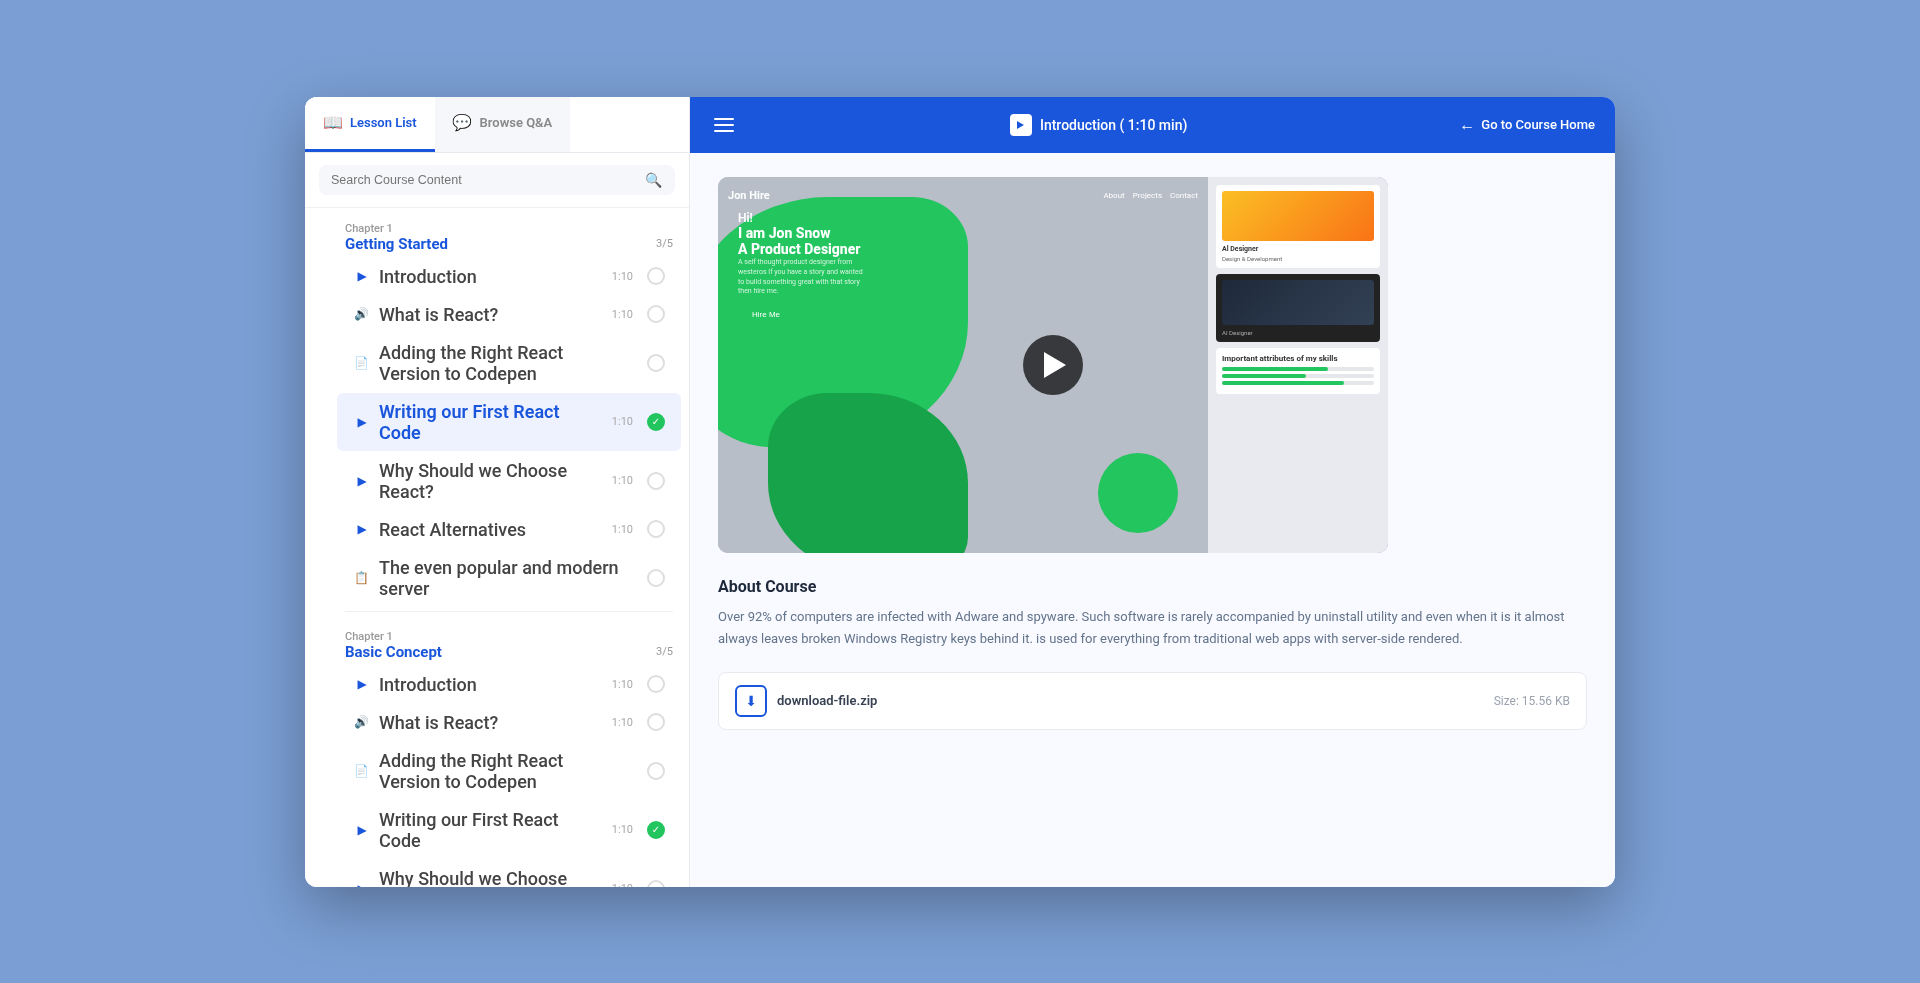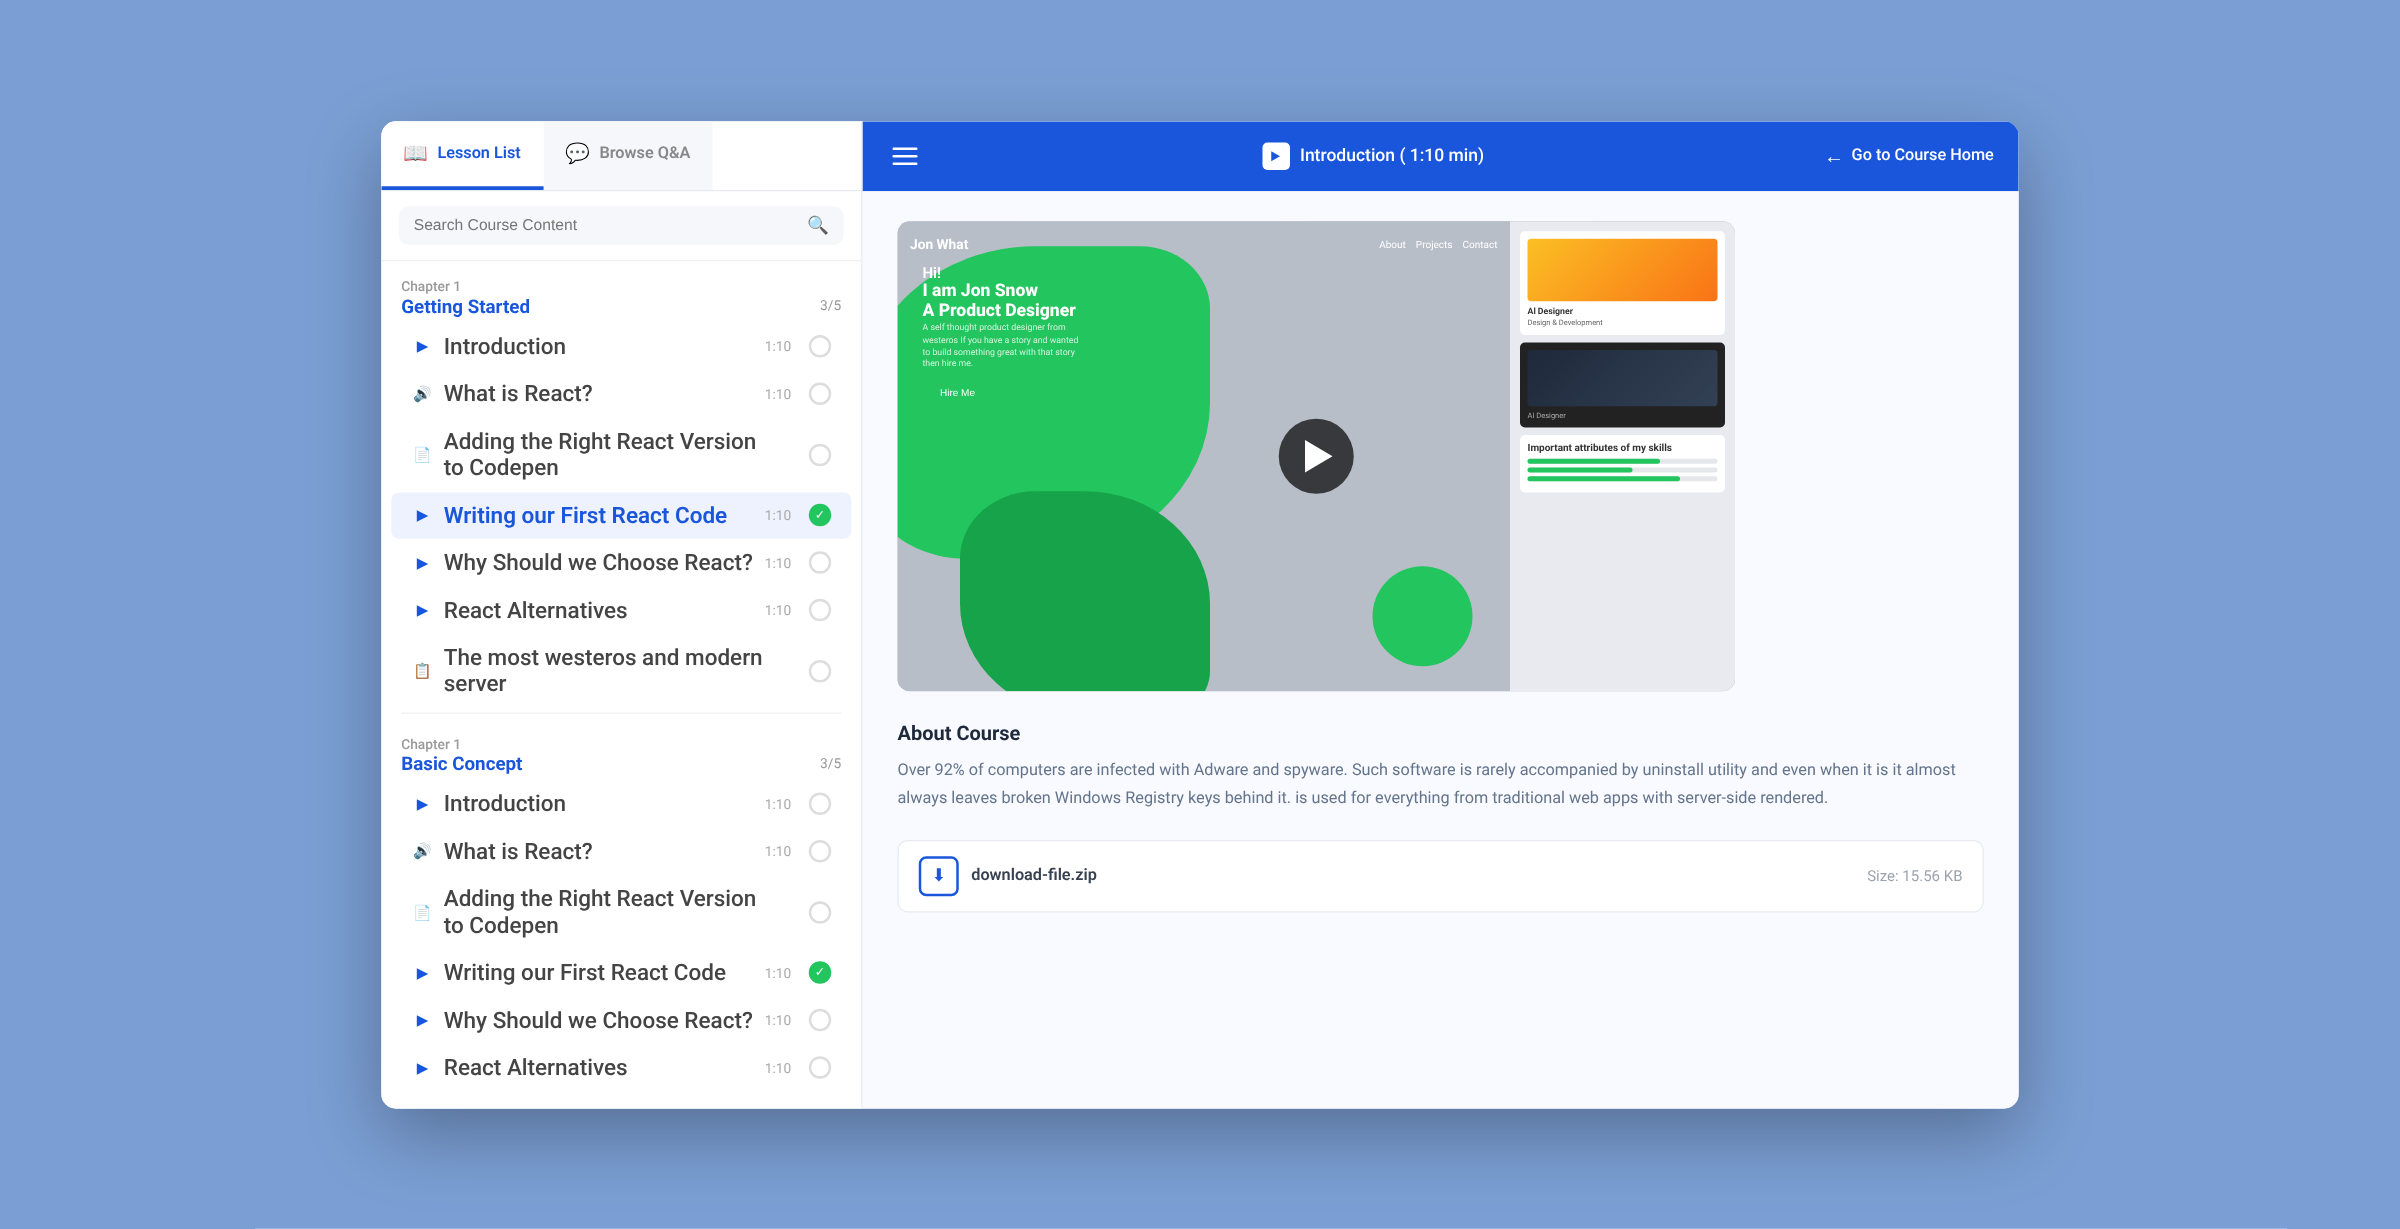--- a/index.html
+++ b/index.html
@@ -84,20 +84,21 @@
       flex: 1;
     }
     .search-icon-svg {
       color: #aaa;
       font-size: 14px;
     }
 
     .sidebar-content {
       overflow-y: auto;
       flex: 1;
+      margin-left: 24px;
     }
     .sidebar-content::-webkit-scrollbar { width: 4px; }
     .sidebar-content::-webkit-scrollbar-thumb { background: #ddd; border-radius: 2px; }
 
     .chapter-header {
       padding: 14px 16px 4px 16px;
     }
     .chapter-label {
       font-size: 11px;
       color: #999;
@@ -548,21 +549,21 @@
 
       <div class="lesson-item">
         <span class="lesson-icon">▶</span>
         <span class="lesson-title">React Alternatives</span>
         <span class="lesson-duration">1:10</span>
         <div class="lesson-check empty"></div>
       </div>
 
       <div class="lesson-item">
         <span class="lesson-icon quiz">📋</span>
-        <span class="lesson-title">The most westeros and modern server</span>
+        <span class="lesson-title">The even popular and modern server</span>
         <span class="lesson-duration"></span>
         <div class="lesson-check empty"></div>
       </div>
 
       <div class="divider-item"></div>
 
       <div class="chapter-header">
         <div class="chapter-label">Chapter 1</div>
         <div class="chapter-title-row">
           <div class="chapter-title">Basic Concept</div>
@@ -636,21 +637,21 @@
     <div class="content-area">
 
       <div class="video-container">
         <div class="video-thumbnail">
           <div class="video-mock">
             <div class="video-left">
               <div class="green-blob-1"></div>
               <div class="green-blob-2"></div>
               <div class="green-circle"></div>
               <div class="mock-nav">
-                <div class="mock-logo">Jon What</div>
+                <div class="mock-logo">Jon Hire</div>
                 <div class="mock-nav-links">
                   <span>About</span>
                   <span>Projects</span>
                   <span>Contact</span>
                 </div>
               </div>
               <div class="mock-hero">
                 <div class="mock-hi">Hi!</div>
                 <div class="mock-name">I am Jon Snow</div>
                 <div class="mock-name">A Product Designer</div>

